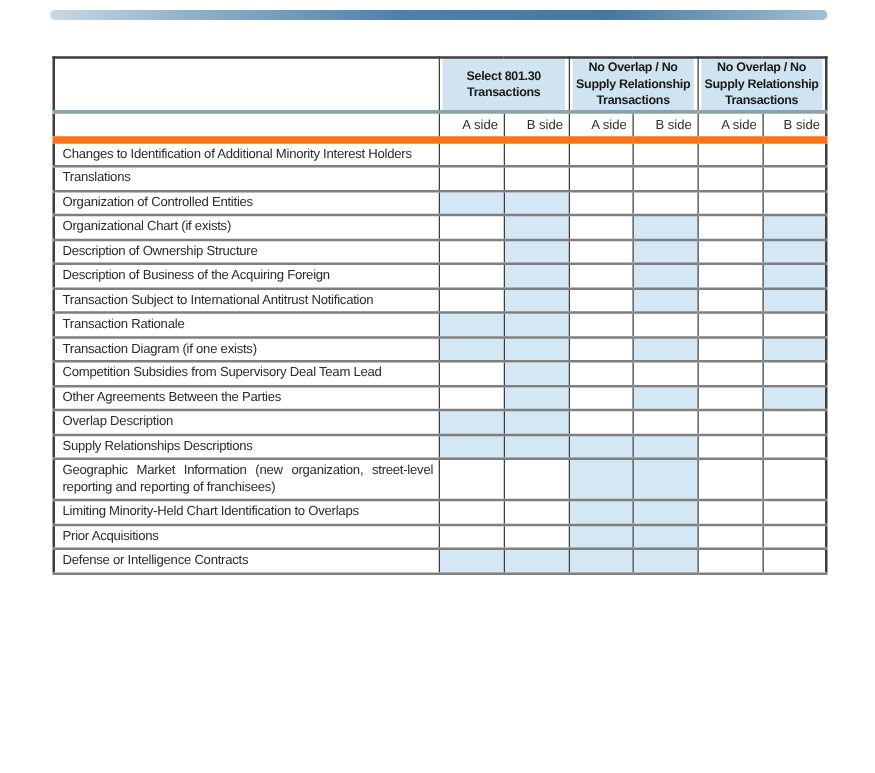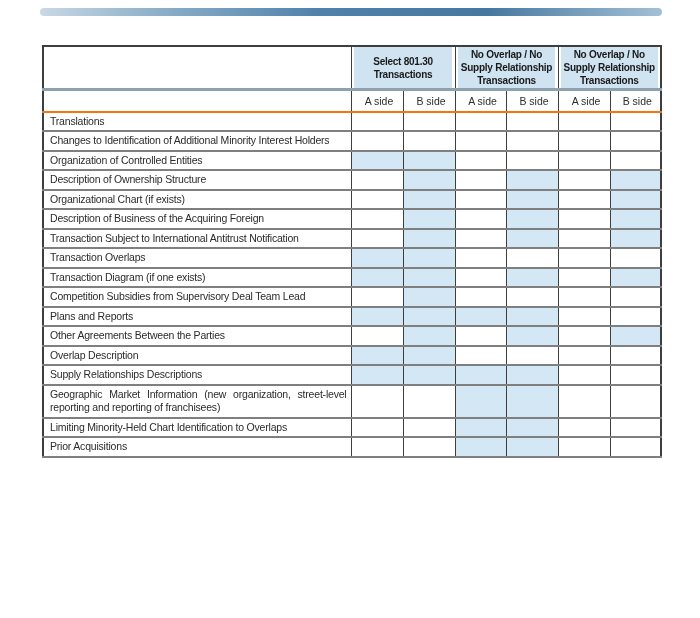--- a/index.html
+++ b/index.html
@@ -24,22 +24,22 @@
        padding:0;font-weight:normal;}
 
   
   .grid tr.band th{height:41px;border-bottom:3px solid var(--band-line);background:#fff;vertical-align:middle;}
   .grid tr.band th.group .fill{height:41px;margin:0 2.5px;background:var(--header-fill);
        display:flex;align-items:center;justify-content:center;text-align:center;
        font-weight:bold;font-size:10px;line-height:13px;letter-spacing:-0.25px;
        color:#1a1a1a;white-space:pre-line;}
 
   
-  .grid tr.sub th{height:22px;border-bottom:2px solid #f97316;background:#fff;
-       font-size:10.5px;text-align:center;padding:2px 4px 2px 8px;color:#2e2e2e;vertical-align:middle;}
+  .grid tr.sub th{height:22px;border-bottom:6px solid #f97316;background:#fff;
+       font-size:10.5px;text-align:right;padding:2px 4px 2px 8px;color:#2e2e2e;vertical-align:middle;}
 
   
   .grid td{height:19px;border-top:2px solid var(--gray);border-bottom:2px solid var(--gray);
        font-size:10.5px;line-height:13.5px;letter-spacing:-0.2px;vertical-align:middle;overflow:hidden;}
   .grid td.label{padding:2px 4px 2px 6px;white-space:nowrap;}
   .grid tr.wrap td.label{white-space:normal;text-align:justify;}
   .grid td.cell.shaded{background:var(--cell-fill);}
 </style>
 </head>
 <body>
@@ -81,69 +81,69 @@
         <th>A side</th>
         <th>B side</th>
         <th>A side</th>
         <th>B side</th>
         <th>A side</th>
         <th>B side</th>
       </tr>
     </thead>
     <tbody id="tbody">
   <tr>
+    <td class="label">Changes to Identification of Additional Minority Interest Holders</td>
+    <td class="cell"></td>
+    <td class="cell"></td>
+    <td class="cell"></td>
+    <td class="cell"></td>
+    <td class="cell"></td>
+    <td class="cell"></td>
+  </tr>
+
+  <tr>
     <td class="label">Translations</td>
     <td class="cell"></td>
     <td class="cell"></td>
     <td class="cell"></td>
     <td class="cell"></td>
     <td class="cell"></td>
     <td class="cell"></td>
   </tr>
 
   <tr>
-    <td class="label">Changes to Identification of Additional Minority Interest Holders</td>
-    <td class="cell"></td>
-    <td class="cell"></td>
-    <td class="cell"></td>
-    <td class="cell"></td>
-    <td class="cell"></td>
-    <td class="cell"></td>
-  </tr>
-
-  <tr>
     <td class="label">Organization of Controlled Entities</td>
     <td class="cell shaded"></td>
     <td class="cell shaded"></td>
     <td class="cell"></td>
     <td class="cell"></td>
     <td class="cell"></td>
     <td class="cell"></td>
   </tr>
 
   <tr>
+    <td class="label">Organizational Chart (if exists)</td>
+    <td class="cell"></td>
+    <td class="cell shaded"></td>
+    <td class="cell"></td>
+    <td class="cell shaded"></td>
+    <td class="cell"></td>
+    <td class="cell shaded"></td>
+  </tr>
+
+  <tr>
     <td class="label">Description of Ownership Structure</td>
     <td class="cell"></td>
     <td class="cell shaded"></td>
     <td class="cell"></td>
     <td class="cell shaded"></td>
     <td class="cell"></td>
     <td class="cell shaded"></td>
   </tr>
 
-  <tr>
-    <td class="label">Organizational Chart (if exists)</td>
-    <td class="cell"></td>
-    <td class="cell shaded"></td>
-    <td class="cell"></td>
-    <td class="cell shaded"></td>
-    <td class="cell"></td>
-    <td class="cell shaded"></td>
-  </tr>
-
 
   <tr>
     <td class="label">Description of Business of the Acquiring Foreign</td>
     <td class="cell"></td>
     <td class="cell shaded"></td>
     <td class="cell"></td>
     <td class="cell shaded"></td>
     <td class="cell"></td>
     <td class="cell shaded"></td>
   </tr>
@@ -152,21 +152,21 @@
     <td class="label">Transaction Subject to International Antitrust Notification</td>
     <td class="cell"></td>
     <td class="cell shaded"></td>
     <td class="cell"></td>
     <td class="cell shaded"></td>
     <td class="cell"></td>
     <td class="cell shaded"></td>
   </tr>
 
   <tr>
-    <td class="label">Transaction Overlaps</td>
+    <td class="label">Transaction Rationale</td>
     <td class="cell shaded"></td>
     <td class="cell shaded"></td>
     <td class="cell"></td>
     <td class="cell"></td>
     <td class="cell"></td>
     <td class="cell"></td>
   </tr>
 
   <tr>
     <td class="label">Transaction Diagram (if one exists)</td>
@@ -181,29 +181,20 @@
   <tr>
     <td class="label">Competition Subsidies from Supervisory Deal Team Lead</td>
     <td class="cell"></td>
     <td class="cell shaded"></td>
     <td class="cell"></td>
     <td class="cell"></td>
     <td class="cell"></td>
     <td class="cell"></td>
   </tr>
 
-  <tr>
-    <td class="label">Plans and Reports</td>
-    <td class="cell shaded"></td>
-    <td class="cell shaded"></td>
-    <td class="cell shaded"></td>
-    <td class="cell shaded"></td>
-    <td class="cell"></td>
-    <td class="cell"></td>
-  </tr>
 
 
   <tr>
     <td class="label">Other Agreements Between the Parties</td>
     <td class="cell"></td>
     <td class="cell shaded"></td>
     <td class="cell"></td>
     <td class="cell shaded"></td>
     <td class="cell"></td>
     <td class="cell shaded"></td>
@@ -253,18 +244,27 @@
     <td class="label">Prior Acquisitions</td>
     <td class="cell"></td>
     <td class="cell"></td>
     <td class="cell shaded"></td>
     <td class="cell shaded"></td>
     <td class="cell"></td>
     <td class="cell"></td>
   </tr>
 
 
+  <tr>
+    <td class="label">Defense or Intelligence Contracts</td>
+    <td class="cell shaded"></td>
+    <td class="cell shaded"></td>
+    <td class="cell shaded"></td>
+    <td class="cell shaded"></td>
+    <td class="cell"></td>
+    <td class="cell"></td>
+  </tr>
 </tbody>
   </table>
 
   <div class="bar bottom"></div>
 
 </div>
 
 </body></html>

